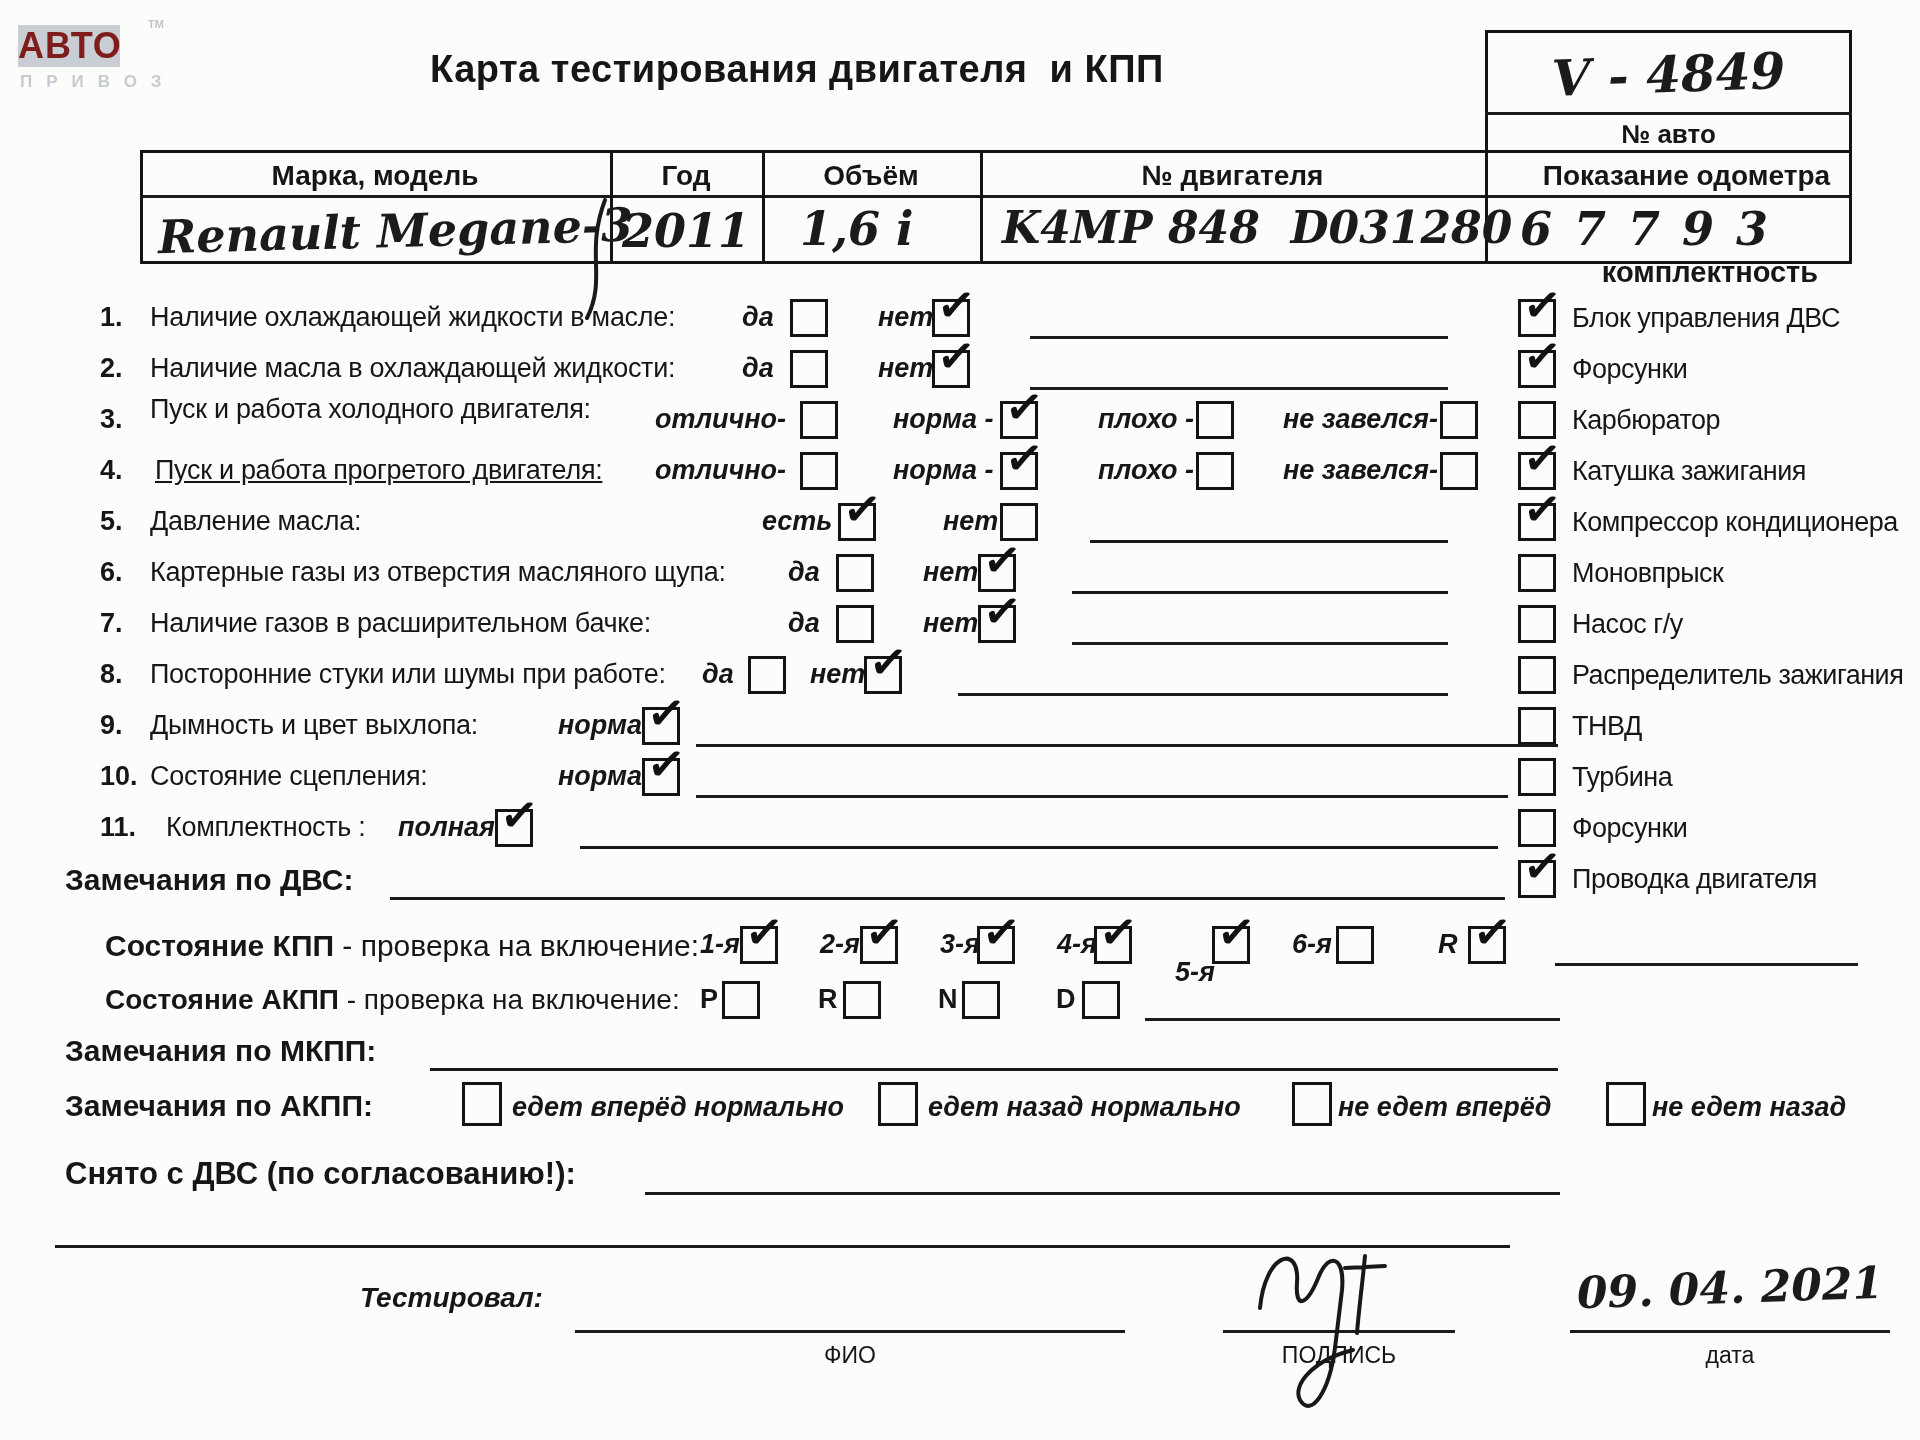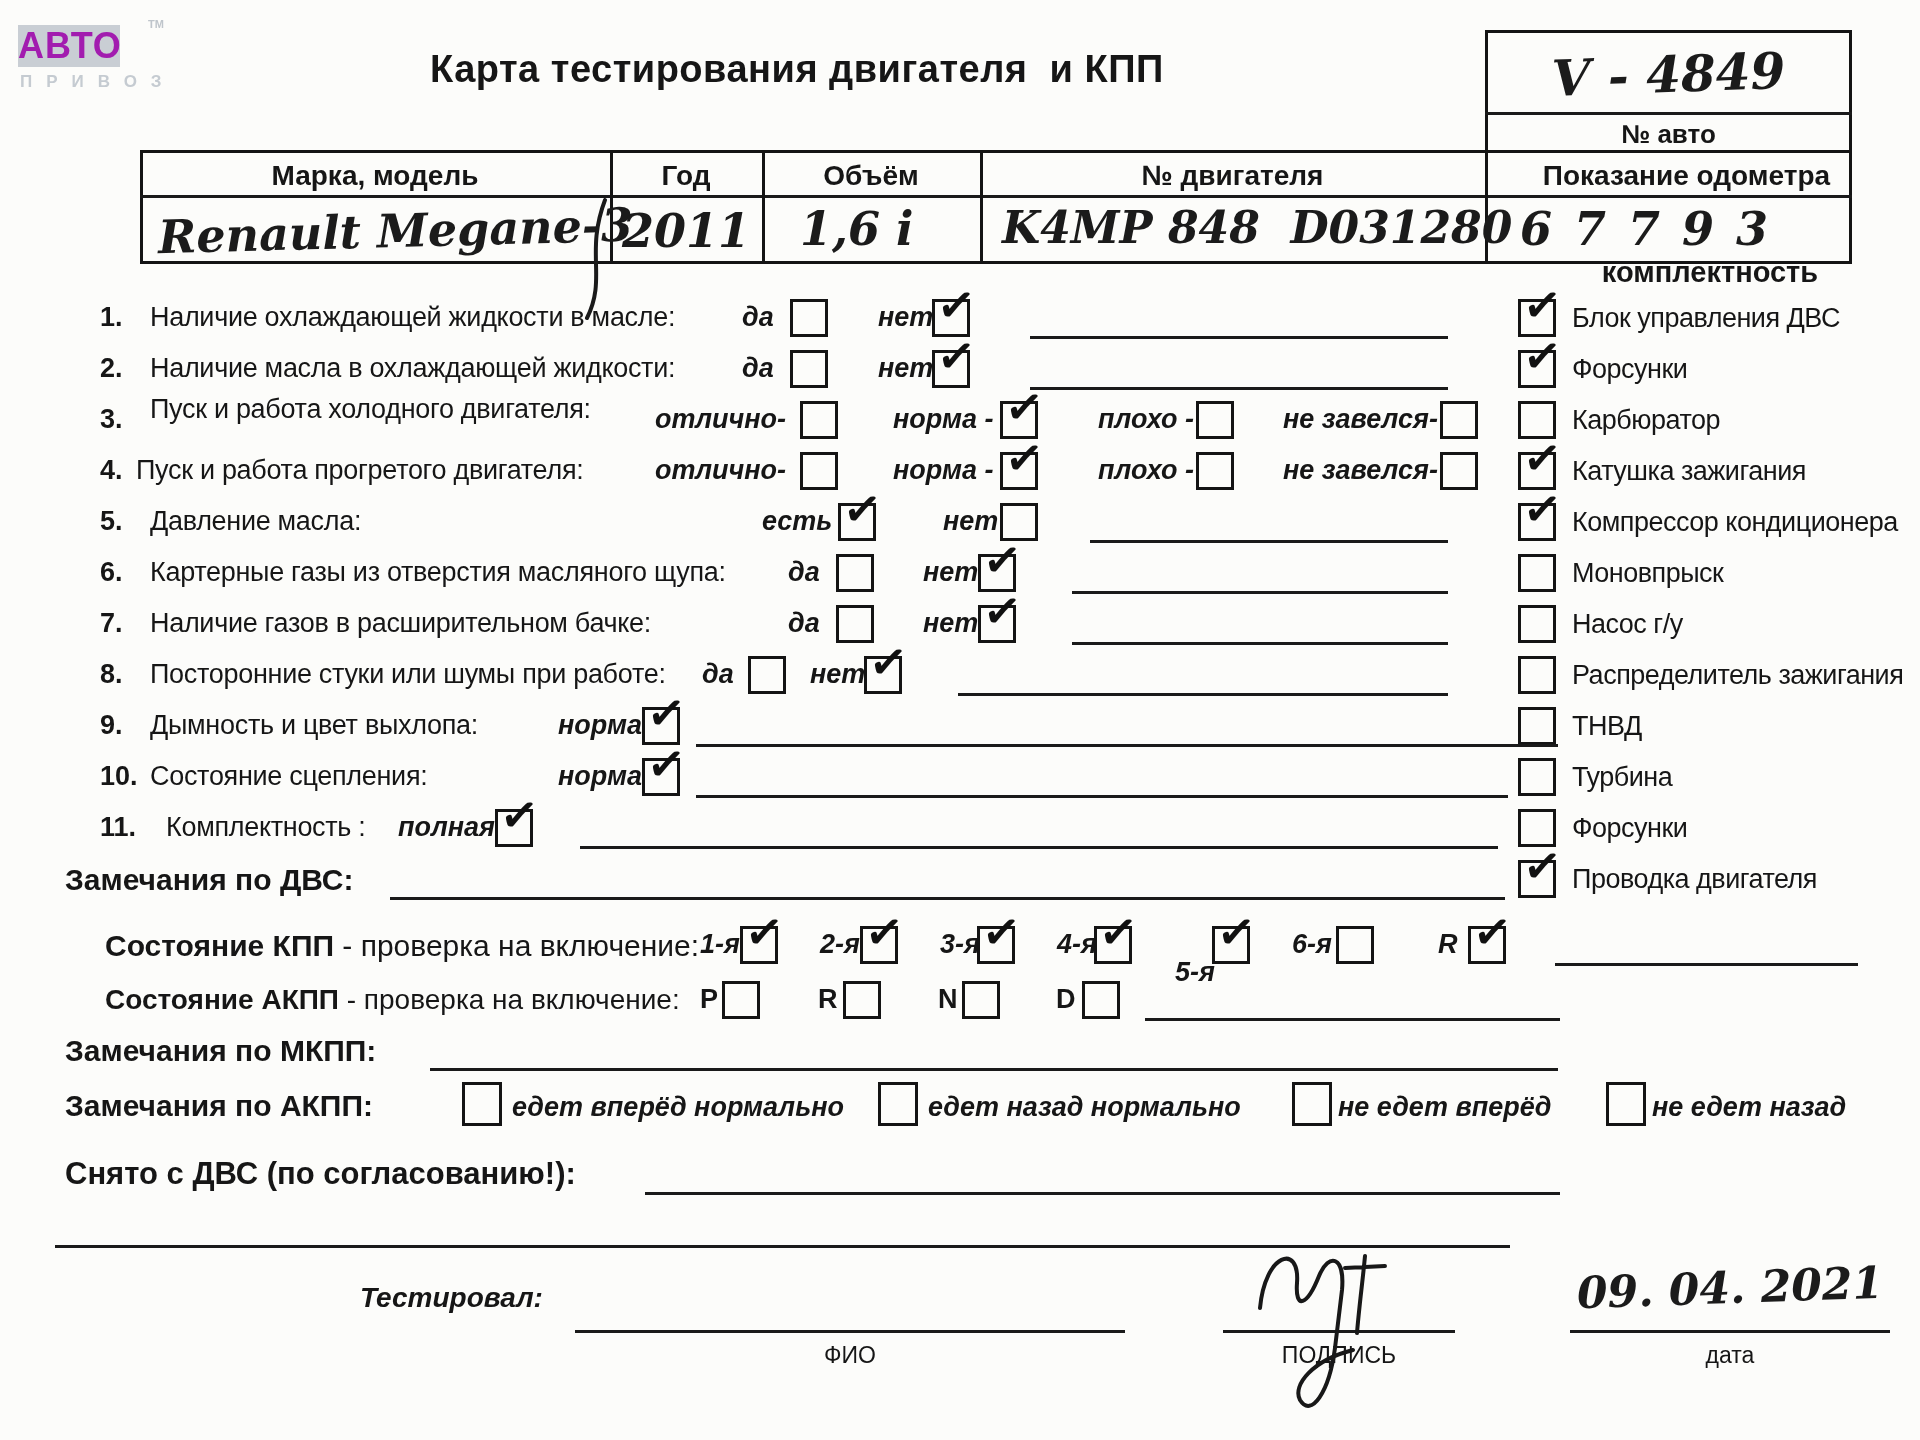--- a/index.html
+++ b/index.html
@@ -18,21 +18,21 @@
   .hand{font-family:"DejaVu Serif",serif;font-style:italic;font-weight:bold;color:#1b1b1b;white-space:pre;}
   
   .bx{position:absolute;width:38px;height:38px;border:3px solid #141414;box-sizing:border-box;background:transparent;}
   .bx .tick{display:none;position:absolute;left:2px;top:-20px;font-style:normal;
             font-size:46px;font-weight:bold;color:#111;transform:rotate(6deg);line-height:1;}
   .bx.checked .tick{display:block;}
   
   .line{position:absolute;height:0;border-top:3px solid #1a1a1a;}
   .vline{position:absolute;width:3px;background:#141414;}
   .border-box{position:absolute;border:3px solid #141414;box-sizing:border-box;}
-  .logo-word{font-weight:bold;font-size:36px;color:#a21caf;letter-spacing:1px;}
+  .logo-word{font-weight:bold;font-size:36px;color:#7f1d1d;letter-spacing:1px;}
   .logo-sub{font-weight:bold;font-size:17px;color:#c5cbd1;letter-spacing:14px;}
   .logo-tm{font-size:11px;color:#bfc5cb;font-weight:bold;}
 </style>
 </head>
 <body>
 
 <div id="page">
 
   <div class="abs" style="left:148px;top:14px;"><span class="logo-tm">TM</span></div>
   <div class="abs" style="left:18px;top:25px;width:102px;height:42px;background:#c9ced4;text-align:center;line-height:42px;">
@@ -134,21 +134,21 @@
   <div class="abs opt" style="left:893px;top:404px;">норма -</div>
   <div class="bx checked" style="left:1000px;top:401px;">
       <i class="tick">✓</i>
     </div>
   <div class="abs opt" style="left:1098px;top:404px;">плохо -</div>
   <div class="bx" style="left:1196px;top:401px;"></div>
   <div class="abs opt" style="left:1283px;top:404px;">не завелся-</div>
   <div class="bx" style="left:1440px;top:401px;"></div>
 
   <div class="abs num" style="left:100px;top:455px;">4.</div>
-  <div class="abs itm" style="left:136px;top:455px;">Пуск и работа прогретого двигателя:</div>
+  <div class="abs itm" style="left:155px;top:455px;text-decoration:underline;">Пуск и работа прогретого двигателя:</div>
   <div class="abs opt" style="left:655px;top:455px;">отлично-</div>
   <div class="bx" style="left:800px;top:452px;"></div>
   <div class="abs opt" style="left:893px;top:455px;">норма -</div>
   <div class="bx checked" style="left:1000px;top:452px;">
       <i class="tick">✓</i>
     </div>
   <div class="abs opt" style="left:1098px;top:455px;">плохо -</div>
   <div class="bx" style="left:1196px;top:452px;"></div>
   <div class="abs opt" style="left:1283px;top:455px;">не завелся-</div>
   <div class="bx" style="left:1440px;top:452px;"></div>

